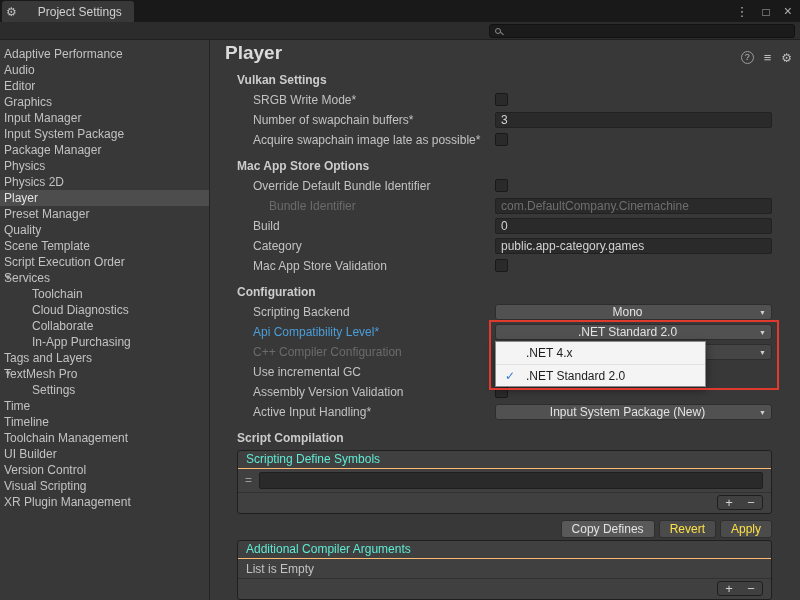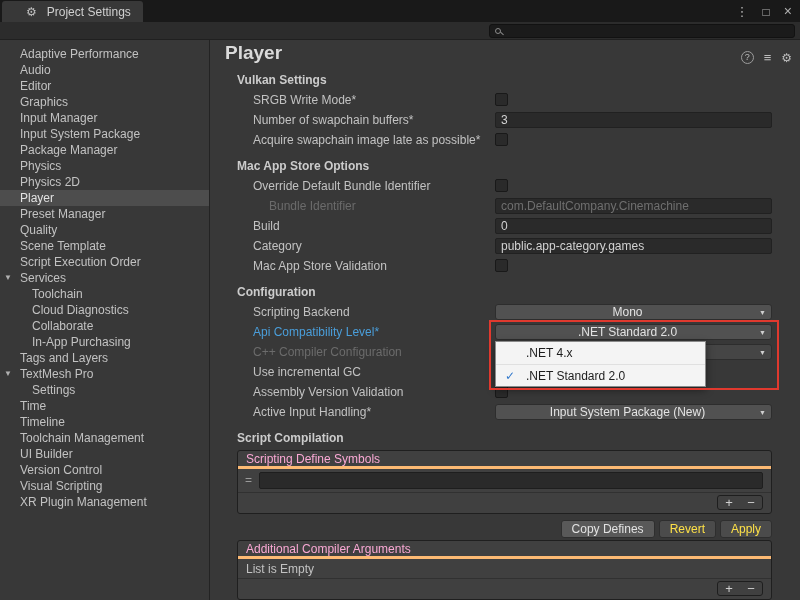--- a/index.html
+++ b/index.html
@@ -1,39 +1,39 @@
 <!DOCTYPE html>
 <html style="--accent: #4A9EDA; --check: #3279CC; --hl: #E0392E;"><head>
 <meta charset="utf-8">
 <style>
   * { box-sizing: border-box; margin: 0; padding: 0; font-family: "Liberation Sans", "DejaVu Sans", sans-serif; }
   html, body { width: 800px; height: 600px; }
   body { overflow: hidden; background: #383838; position: relative; font-size: 12px; color: #c8c8c8; }
 
   
   .titlebar { position: absolute; left: 0; top: 0; width: 800px; height: 22px; background: #191919; }
-  .tab { position: absolute; left: 2px; top: 1px; height: 21px; padding: 0 12px 0 24px; background: #383838;
-         border-radius: 3px 3px 0 0; display: flex; align-items: center; gap: 10px; color: #d0d0d0; }
+  .tab { position: absolute; left: 2px; top: 1px; height: 21px; padding: 0 12px 0 4px; background: #383838;
+         border-radius: 3px 3px 0 0; display: flex; align-items: center; gap: 21px; color: #d0d0d0; }
   .i-gear::before { content: '⚙'; }
   .tab .i-gear { font-size: 12px; color: #c0c0c0; }
   .winctl { position: absolute; right: 8px; top: 0; height: 22px; display: flex; align-items: center; gap: 14px; color: #b0b0b0; font-size: 13px; }
   [data-name="kebab-menu-icon"]::before { content: '⋮'; }
   [data-name="maximize-icon"]::before { content: '□'; font-size: 12px; }
   [data-name="close-icon"]::before { content: '×'; font-size: 14px; }
 
   
   .toolbar { position: absolute; left: 0; top: 22px; width: 800px; height: 18px; background: #2c2c2c; border-bottom: 1px solid #202020; }
   .search { position: absolute; left: 489px; top: 2px; width: 306px; height: 14px; background: #1b1b1b; border: 1px solid #121212; border-radius: 3px; }
   .mag { position: absolute; left: 5px; top: 3px; width: 6px; height: 6px; border: 1px solid #8a8a8a; border-radius: 50%; }
   .mag::after { content: ''; position: absolute; width: 4px; height: 1px; background: #8a8a8a; right: -4px; bottom: -1px; transform: rotate(40deg); }
   .search-text { position: absolute; left: 16px; top: 0; line-height: 12px; color: #bbb; }
 
   
   .sidebar { position: absolute; left: 0; top: 40px; width: 210px; bottom: 0; background: #383838; border-right: 1px solid #232323; padding-top: 6px; }
-  .sb-item { position: relative; height: 16px; line-height: 16px; padding-left: 20px; color: #c2c2c2; white-space: nowrap; cursor: default; }
+  .sb-item { position: relative; height: 16px; line-height: 16px; padding-left: 4px; color: #c2c2c2; white-space: nowrap; cursor: default; }
   .sb-item.ind { padding-left: 32px; }
   .sb-item.selected { background: #4d4d4d; color: #e2e2e2; }
   .tri { position: absolute; left: 4px; top: 0; font-size: 8px; color: #b0b0b0; }
 
   
   .main { position: absolute; left: 211px; top: 40px; right: 0; bottom: 0; background: #383838; overflow: hidden; }
   .main-header { position: relative; height: 30px; }
   .main-header h1 { position: absolute; left: 14px; top: 2px; font-size: 19px; font-weight: bold; color: #dadada; }
   .hicons { position: absolute; right: 8px; top: 10px; display: flex; gap: 10px; align-items: center; color: #bdbdbd; }
   .help { width: 13px; height: 13px; border: 1px solid #9c9c9c; border-radius: 50%; font-size: 9px; line-height: 11px; text-align: center; }
@@ -56,21 +56,21 @@
   .fld { position: absolute; left: 284px; top: 2px; width: 277px; height: 16px; background: #2a2a2a; border: 1px solid #212121; border-radius: 2px;
          padding: 0 5px; line-height: 14px; color: #d2d2d2; overflow: hidden; white-space: nowrap; }
   .fld.dis { color: #6f6f6f; }
   .dd { position: absolute; left: 284px; top: 2px; width: 277px; height: 16px; background: #515151; border: 1px solid #2d2d2d; border-radius: 3px;
         padding: 0 18px 0 6px; line-height: 14px; color: #e3e3e3; overflow: hidden; white-space: nowrap; text-align: center; }
   .dd.dis { background: #454545; color: #7a7a7a; }
   .dd .arr { position: absolute; right: 5px; top: 3px; font-size: 7px; color: #cfcfcf; line-height: 10px; }
 
   
   .listbox { margin: 2px 0 0 26px; width: 535px; background: #404040; border: 1px solid #1f1f1f; border-radius: 3px; }
-  .lb-head { height: 18px; line-height: 17px; padding-left: 8px; color: #f9a8d4; border-bottom: 3px solid #fdba74; }
+  .lb-head { height: 18px; line-height: 17px; padding-left: 8px; color: #5eead4; border-bottom: 1px solid #fdba74; }
   .lb-body { position: relative; height: 24px; border-bottom: 1px solid #313131; }
   .handle { position: absolute; left: 7px; top: 4px; color: #9a9a9a; }
   .handle::before { content: '='; }
   .lb-field { position: absolute; left: 21px; right: 8px; top: 3px; height: 17px; background: #2a2a2a; border: 1px solid #1e1e1e; border-radius: 2px;
               padding: 0 5px; line-height: 15px; color: #d2d2d2; }
   .lb-foot { position: relative; height: 20px; }
   .pm { position: absolute; right: 8px; top: 2px; width: 46px; height: 15px; background: #404040; border: 1px solid #1e1e1e; border-radius: 3px; display: flex; }
   .pm span { flex: 1; text-align: center; line-height: 13px; color: #cfcfcf; font-size: 13px; cursor: default; }
   .lb-empty { height: 20px; line-height: 20px; padding-left: 8px; color: #c2c2c2; border-bottom: 1px solid #313131; }
 

